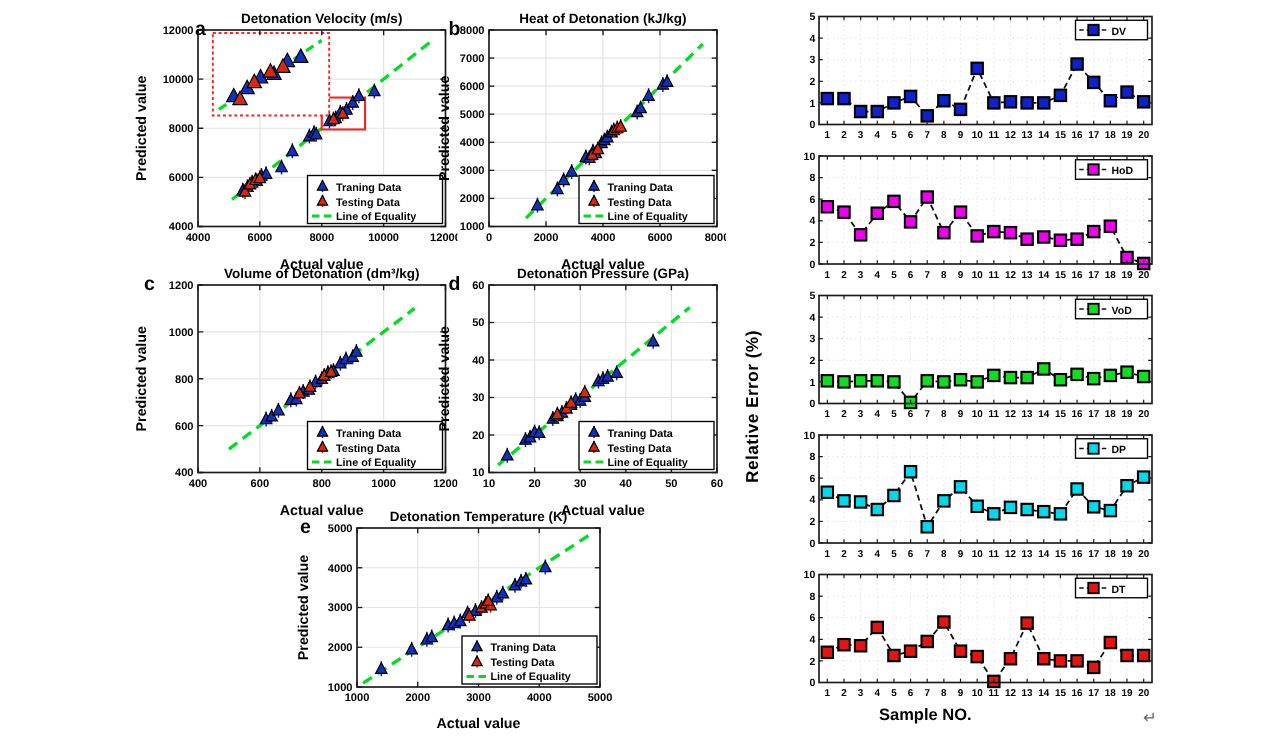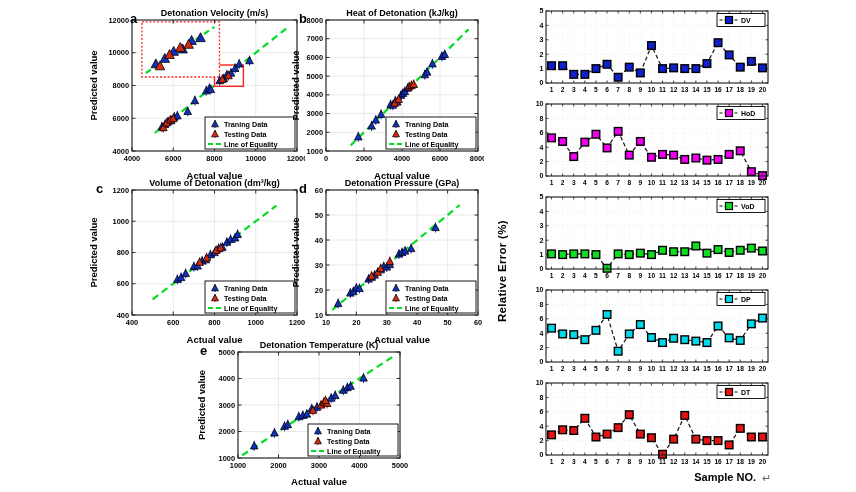--- a/index.html
+++ b/index.html
@@ -4,21 +4,21 @@
 <style>
   html,body{margin:0;padding:0;background:#fff;}
   #canvas{
     position:relative;width:856px;height:492px;background:#ffffff;
     font-family:"Liberation Sans",sans-serif;overflow:hidden;
   }
   .chart{position:absolute;}
   .abs-label{position:absolute;font-weight:bold;color:#000;font-family:"Liberation Sans",sans-serif;}
   #right-ylabel{left:496px;top:322px;font-size:11.5px;white-space:nowrap;
     transform:rotate(-90deg);transform-origin:left top;letter-spacing:0.3px;}
-  #right-xlabel{left:586px;top:471px;width:170px;text-align:right;font-size:11px;}
+  #right-xlabel{left:586px;top:471px;width:170px;text-align:left;font-size:11px;}
   #return-mark{position:absolute;left:762px;top:472px;font-size:11px;color:#666;}
   svg text{font-family:"Liberation Sans",sans-serif;}
 </style>
 </head>
 <body>
 
 <div id="canvas">
   <div class="chart" id="chart-a" style="left: 88px; top: 6px; width: 217px; height: 178px;"><svg width="217" height="178" viewBox="0 0 217 178">
         <rect x="44" y="14" width="165" height="131" fill="#fff"></rect>
         <line x1="44" y1="14" x2="44" y2="145" stroke="#E4E4E4" stroke-width="0.8"></line>

